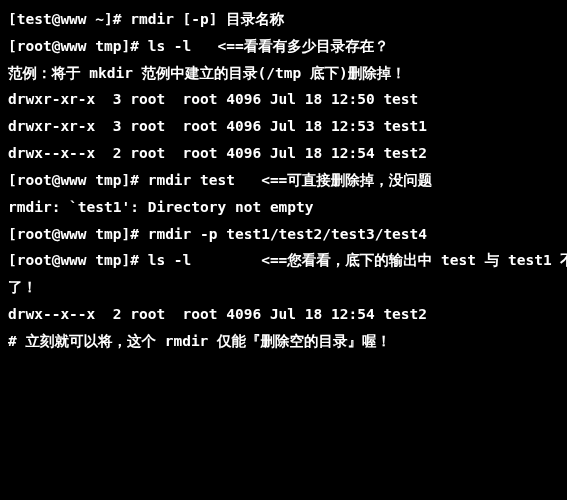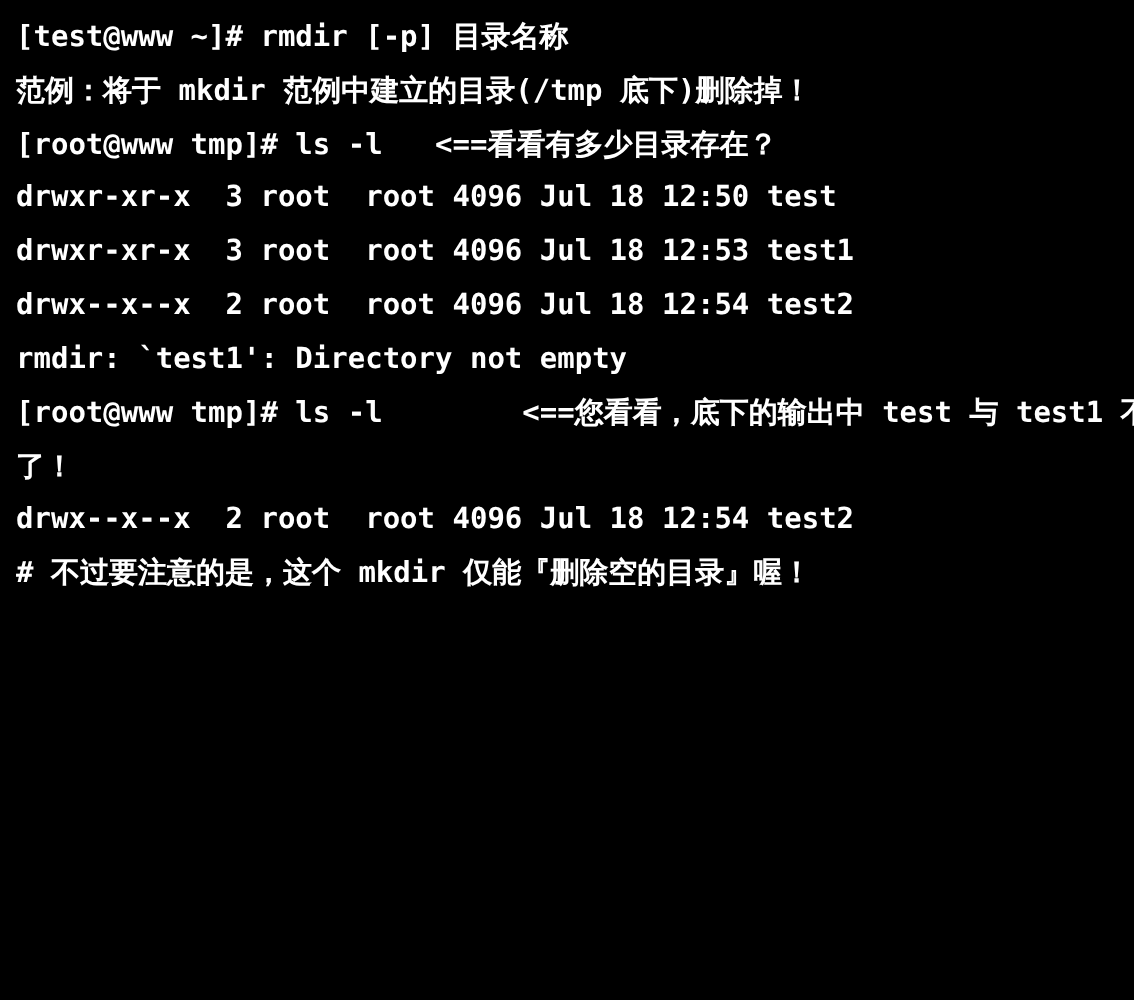--- a/index.html
+++ b/index.html
@@ -23,23 +23,25 @@
     white-space: pre;
     display: block;
   }
 </style>
 </head>
 <body>
 
 <div>
   <span class="line">[test@www ~]# rmdir [-p] 目录名称</span>
   <span class="line"></span>
+  <span class="line">[root@www tmp]# ls -l   &lt;==看看有多少目录存在？</span>
   <span class="line">范例：将于 mkdir 范例中建立的目录(/tmp 底下)删除掉！</span>
-  <span class="line">[root@www tmp]# ls -l   &lt;==看看有多少目录存在？</span>
   <span class="line">drwxr-xr-x  3 root  root 4096 Jul 18 12:50 test</span>
   <span class="line">drwxr-xr-x  3 root  root 4096 Jul 18 12:53 test1</span>
   <span class="line">drwx--x--x  2 root  root 4096 Jul 18 12:54 test2</span>
+  <span class="line">[root@www tmp]# rmdir test   &lt;==可直接删除掉，没问题</span>
   <span class="line">rmdir: `test1': Directory not empty</span>
+  <span class="line">[root@www tmp]# rmdir -p test1/test2/test3/test4</span>
   <span class="line">[root@www tmp]# ls -l        &lt;==您看看，底下的输出中 test 与 test1 不见</span>
   <span class="line">了！</span>
   <span class="line">drwx--x--x  2 root  root 4096 Jul 18 12:54 test2</span>
-  <span class="line"># 不过要注意的是，这个 mkdir 仅能『删除空的目录』喔！</span>
+  <span class="line"># 立刻就可以将，这个 rmdir 仅能『删除空的目录』喔！</span>
 </div>
 
 </body></html>

